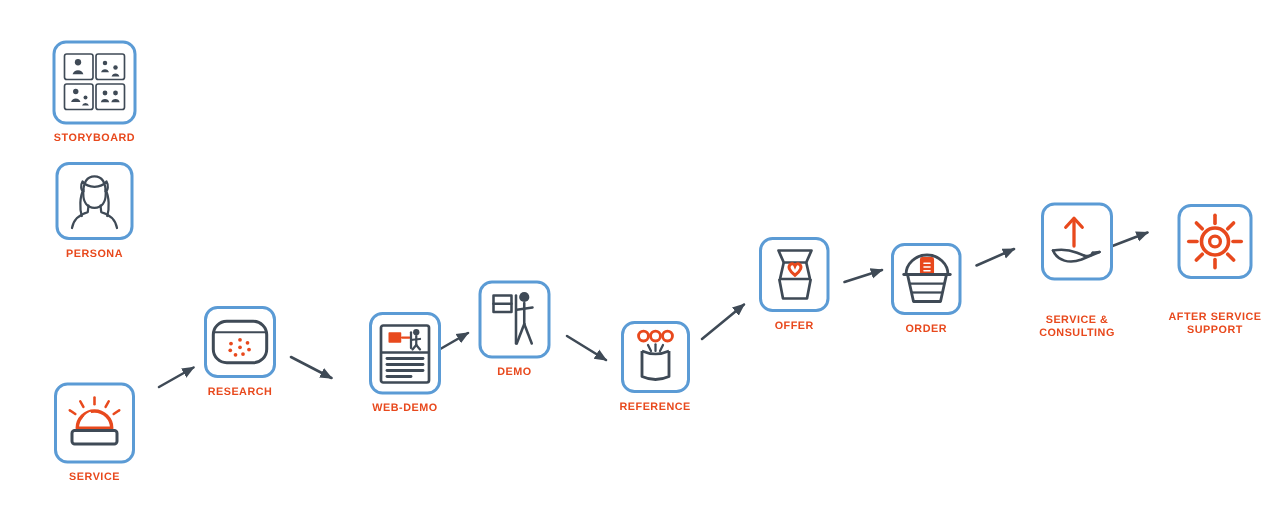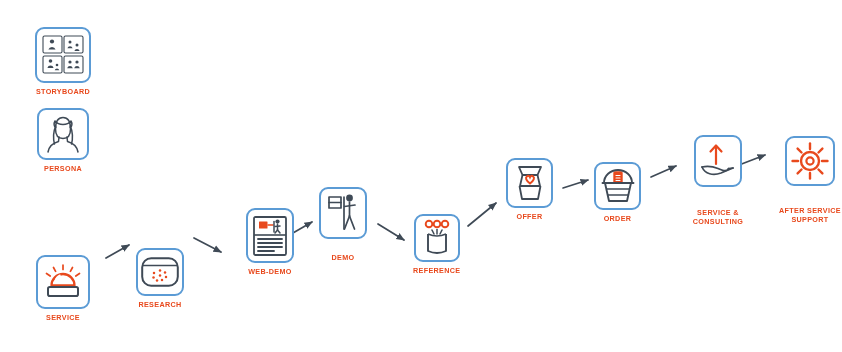--- a/index.html
+++ b/index.html
@@ -138,21 +138,21 @@
           <path d="M 36.5 9.5 L 32.8 12"></path>
         </g>
         <path d="M 8.5 21.5 A 11.5 11.5 0 0 1 31.5 21.5 Z" fill="none" stroke="#e8491d" stroke-width="2.3" stroke-linejoin="round"></path>
         <path d="M 12.5 16.5 A 7.5 7.5 0 0 1 17 11.3" fill="none" stroke="#ffffff" stroke-width="1.5" stroke-linecap="round"></path>
         <rect x="5" y="23" width="30" height="9" rx="1.8" fill="none" stroke="#3f4a56" stroke-width="2"></rect>
       </svg>
     </div>
     <div class="node-label">SERVICE</div>
   </div>
 
-  <div class="node" style="left:124px; top:204px;margin-top:44px;">
+  <div class="node" style="left:124px; top:204px;">
     <div class="node-box" style="width:48px; height:48px;">
       <svg width="38" height="30" viewBox="0 0 38 30" xmlns="http://www.w3.org/2000/svg">
         <rect x="1.2" y="1.2" width="35.6" height="27.6" rx="9" fill="none" stroke="#3f4a56" stroke-width="2"></rect>
         <path d="M 2 8.5 L 36 8.5" stroke="#3f4a56" stroke-width="1.4"></path>
         <g fill="#e8491d">
           <circle cx="19" cy="13.5" r="1.25"></circle>
           <circle cx="24" cy="15.5" r="1.25"></circle>
           <circle cx="25" cy="20" r="1.25"></circle>
           <circle cx="21" cy="23" r="1.25"></circle>
           <circle cx="16" cy="23.5" r="1.25"></circle>
@@ -188,21 +188,21 @@
           <path d="M 5 23 L 29 23"></path>
           <path d="M 5 27 L 29 27"></path>
           <path d="M 5 31 L 29 31"></path>
           <path d="M 5 35 L 21 35"></path>
         </g>
       </svg>
     </div>
     <div class="node-label">WEB-DEMO</div>
   </div>
 
-  <div class="node" style="left:307px; top:187px;gap:10px;">
+  <div class="node" style="left:307px; top:187px;">
     <div class="node-box" style="width:48px; height:52px;">
       <svg width="34" height="40" viewBox="0 0 34 40" xmlns="http://www.w3.org/2000/svg">
         <g fill="none" stroke="#3f4a56" stroke-width="1.7" stroke-linecap="round" stroke-linejoin="round">
           <rect x="3" y="4" width="12" height="11"></rect>
           <path d="M 3 9.5 L 15 9.5"></path>
           <path d="M 18 4 L 18 36"></path>
           <circle cx="23.5" cy="5" r="3.4" fill="#3f4a56" stroke="none"></circle>
           <path d="M 23.5 9 L 23.5 23"></path>
           <path d="M 23.5 23 L 18.5 36"></path>
           <path d="M 23.5 23 L 28.5 36"></path>

